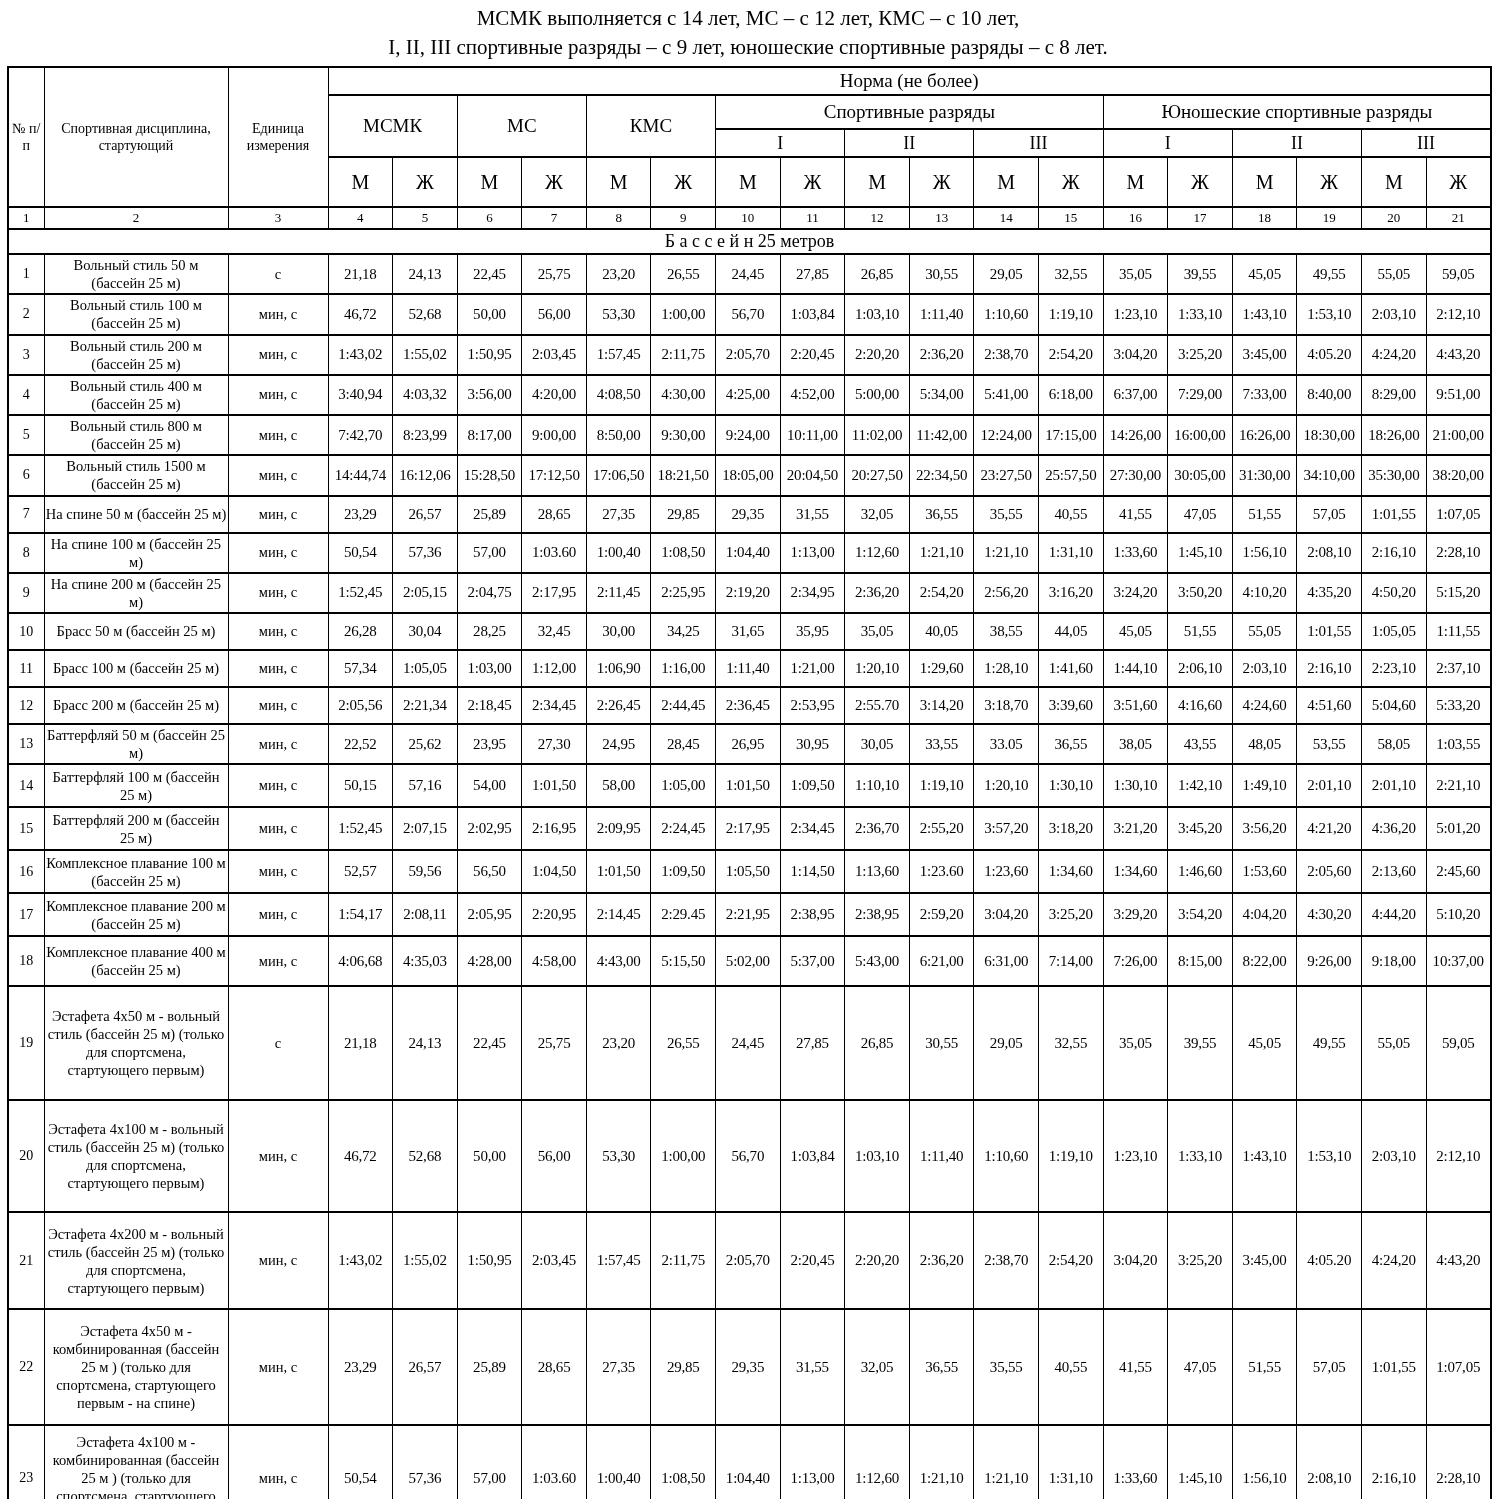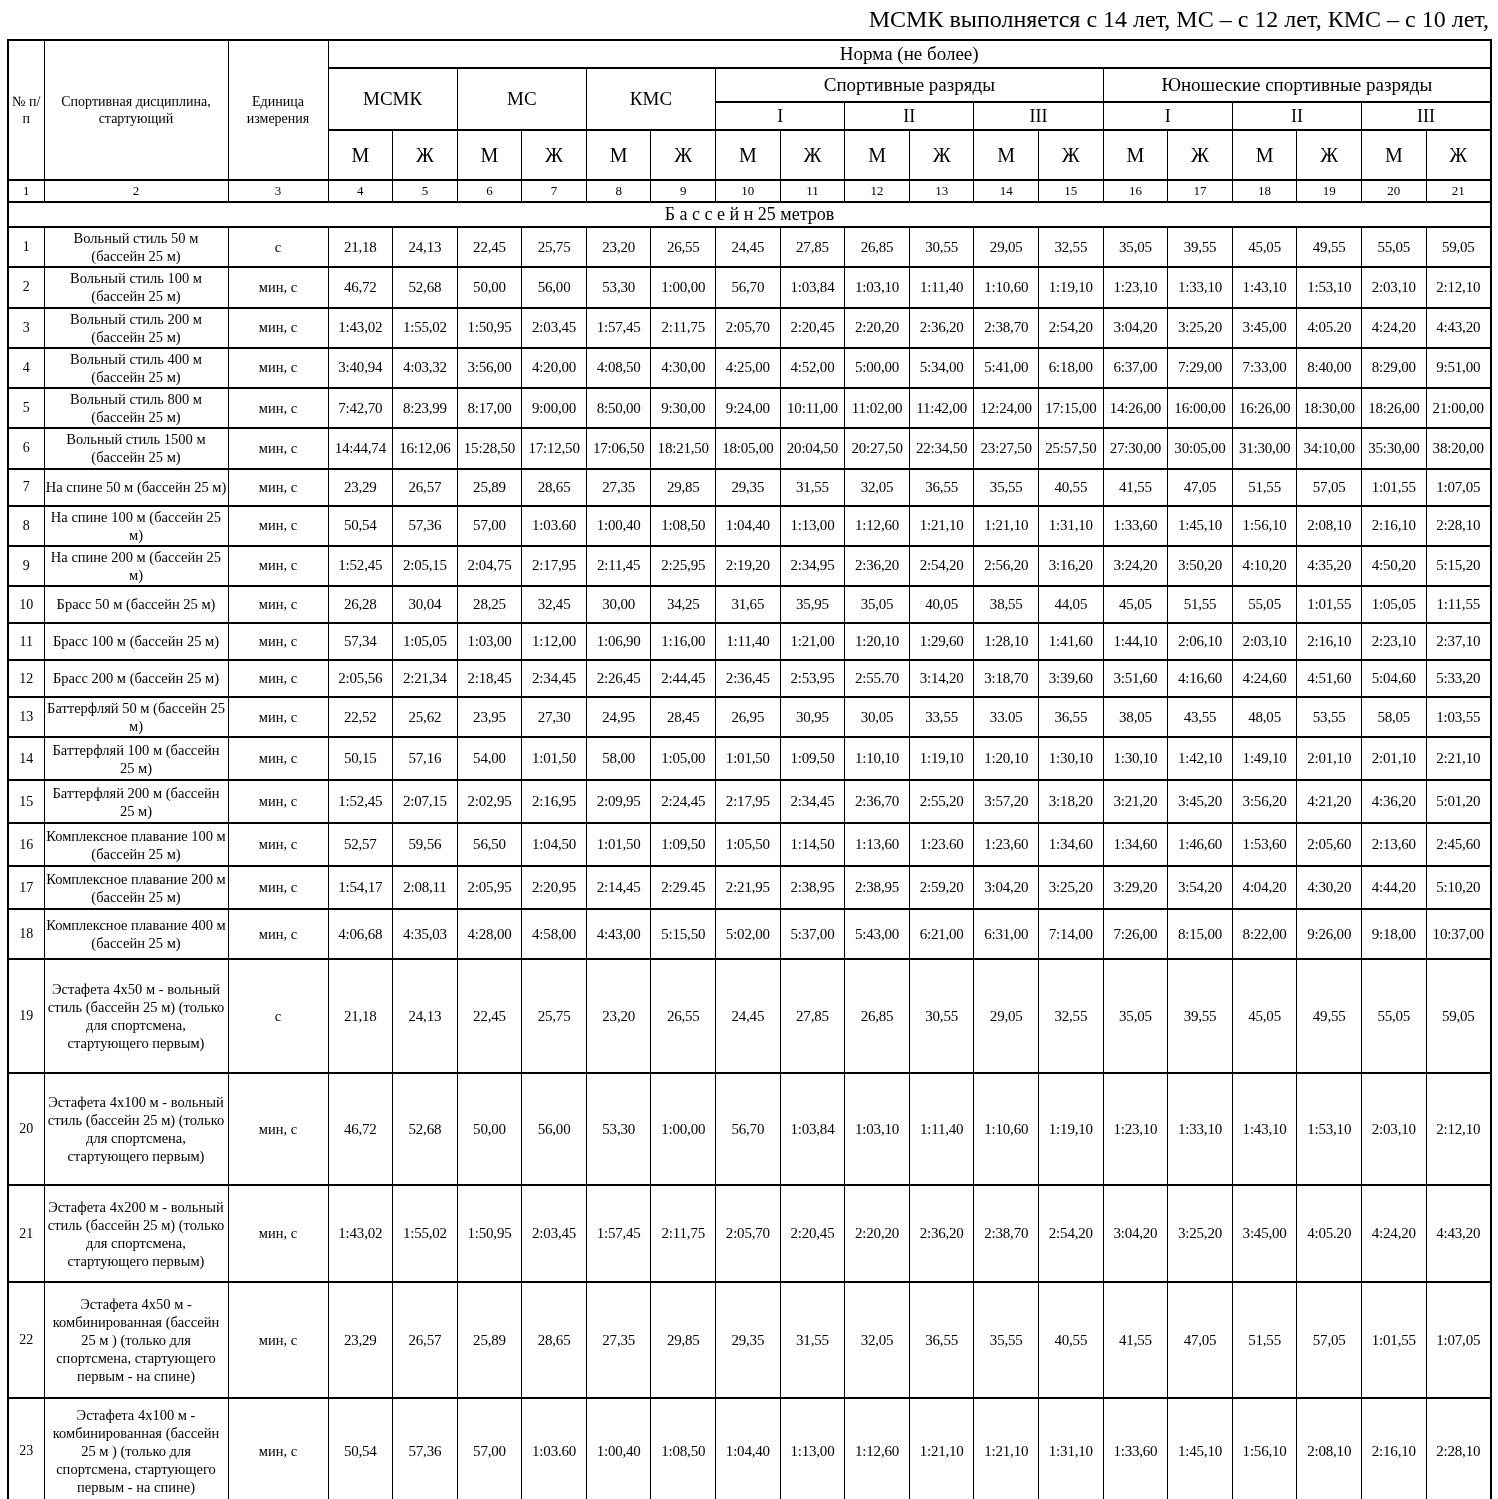--- a/index.html
+++ b/index.html
@@ -9,22 +9,22 @@
     color: #000;
   }
   .page { padding: 4px 7px 6px 7px; }
   .title-line1 {
     font-size: 21px;
     text-align: left;
     padding: 2px 0 2px 2px;
     white-space: nowrap;
   }
   .title-line2, .title-line3 {
-    font-size: 24px;
-    text-align: right;
+    font-size: 21px;
+    text-align: center;
     padding: 2px 2px 2px 0;
     white-space: nowrap;
   }
   table.norms {
     border-collapse: collapse;
     table-layout: fixed;
     width: 1484px;
     margin-top: 4px;
   }
   table.norms th, table.norms td {
@@ -61,20 +61,21 @@
     padding: 2px 3px 2px 4px;
   }
   td.cell-unit { font-size: 14.5px; }
   td.cell-value { font-size: 15px; letter-spacing: -0.2px; }
 </style>
 </head>
 <body>
 
 <div class="page">
   <div class="title-line2">МСМК выполняется с 14 лет, МС – с 12 лет, КМС – с 10 лет,</div>
+  <div class="title-line3">I, II, III спортивные разряды – с 9 лет, юношеские спортивные разряды – с 8 лет.</div>
 
   <table class="norms">
     <colgroup>
       <col style="width:36px">
       <col style="width:184px">
       <col style="width:100px">
       <col span="18" style="width:64.6px">
     </colgroup>
     <thead>
       <tr>

